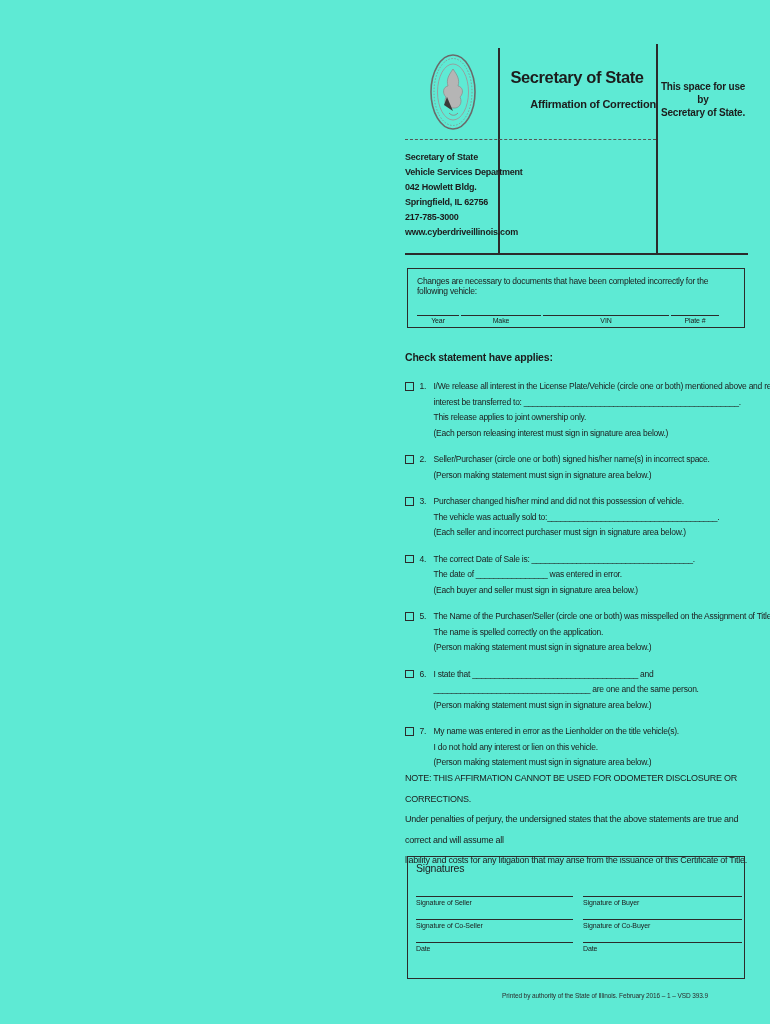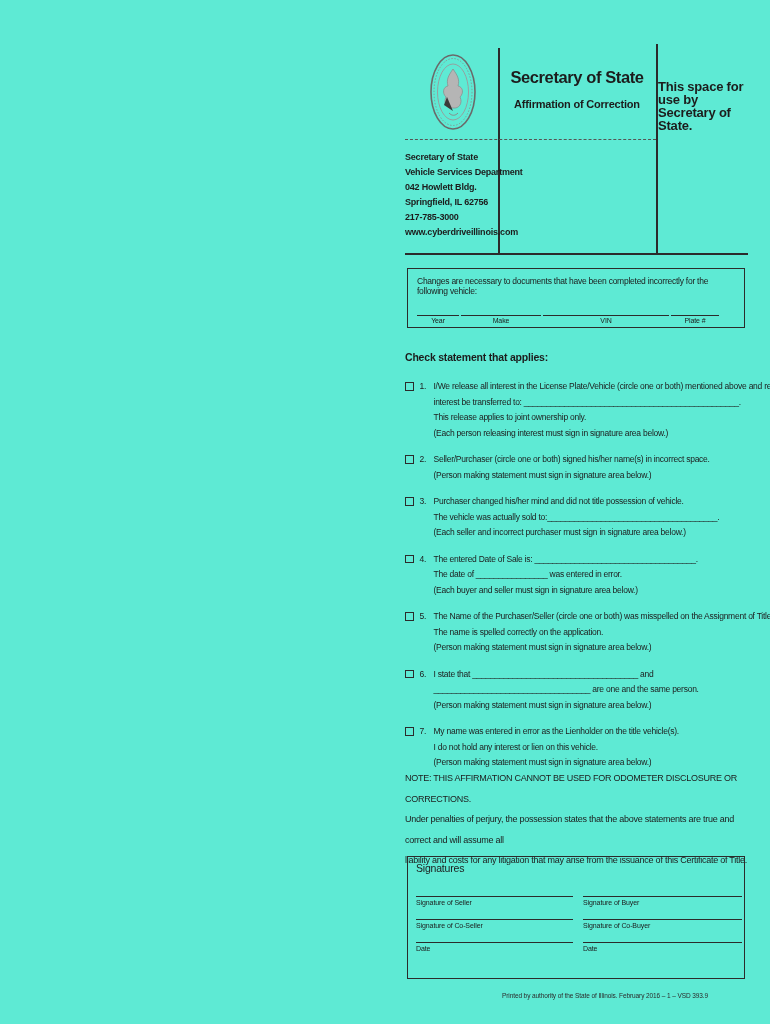--- a/index.html
+++ b/index.html
@@ -15,25 +15,25 @@
   
   .vline{position:absolute;width:1.5px;background:#2b2b2b;}
   .hline-dashed{position:absolute;border-top:1px dashed #555;height:0;}
   .hline-thick{position:absolute;height:2px;background:#2b2b2b;}
   .form-title{
     position:absolute;left:498px;top:68px;width:158px;
     text-align:center;font-weight:bold;font-size:16.5px;letter-spacing:-0.4px;
   }
   .form-subtitle{
     position:absolute;left:498px;top:98px;width:158px;
-    text-align:center;font-weight:bold;font-size:11px;letter-spacing:-0.2px;
+    text-align:right;font-weight:bold;font-size:11px;letter-spacing:-0.2px;
   }
   .space-note{
     position:absolute;left:658px;top:80px;width:90px;
-    font-weight:bold;font-size:13px;line-height:13px;letter-spacing:-0.2px;
+    text-align:center;font-weight:bold;font-size:10px;line-height:13px;letter-spacing:-0.2px;
   }
   .address{
     position:absolute;left:405px;top:150px;
     font-weight:bold;font-size:9px;line-height:15px;letter-spacing:-0.2px;
   }
   
   .vehicle-box{
     position:absolute;left:407px;top:268px;width:338px;height:60px;
     border:1.8px solid #2b2b2b;box-sizing:border-box;
     padding:7px 25px 5px 9px;
@@ -136,21 +136,21 @@
         <div class="fline"></div>
         <div class="flabel">VIN</div>
       </div>
       <div class="vfield" style="width:48px;">
         <div class="fline"></div>
         <div class="flabel">Plate #</div>
       </div>
     </div>
   </div>
 
-  <div class="section-heading">Check statement that applies:</div>
+  <div class="section-heading">Check statement have applies:</div>
 
   <div class="checklist">
 
     <div class="ck-item">
       <span class="ckbox"></span>
       <span class="ck-num">1.</span>
       <div class="ck-lines">
         <div class="ck-line">I/We release all interest in the License Plate/Vehicle (circle one or both) mentioned above and request that all said</div>
         <div class="ck-line">interest be transferred to: ________________________________________________.</div>
         <div class="ck-line">This release applies to joint ownership only.</div>
@@ -164,31 +164,31 @@
       <div class="ck-lines">
         <div class="ck-line">Seller/Purchaser (circle one or both) signed his/her name(s) in incorrect space.</div>
         <div class="ck-line">(Person making statement must sign in signature area below.)</div>
       </div>
     </div>
 
     <div class="ck-item">
       <span class="ckbox"></span>
       <span class="ck-num">3.</span>
       <div class="ck-lines">
-        <div class="ck-line">Purchaser changed his/her mind and did not title possession of vehicle.</div>
+        <div class="ck-line">Purchaser changed his/her mind and did not this possession of vehicle.</div>
         <div class="ck-line">The vehicle was actually sold to:______________________________________.</div>
         <div class="ck-line">(Each seller and incorrect purchaser must sign in signature area below.)</div>
       </div>
     </div>
 
     <div class="ck-item">
       <span class="ckbox"></span>
       <span class="ck-num">4.</span>
       <div class="ck-lines">
-        <div class="ck-line">The entered Date of Sale is: ____________________________________.</div>
+        <div class="ck-line">The correct Date of Sale is: ____________________________________.</div>
         <div class="ck-line">The date of ________________ was entered in error.</div>
         <div class="ck-line">(Each buyer and seller must sign in signature area below.)</div>
       </div>
     </div>
 
     <div class="ck-item">
       <span class="ckbox"></span>
       <span class="ck-num">5.</span>
       <div class="ck-lines">
         <div class="ck-line">The Name of the Purchaser/Seller (circle one or both) was misspelled on the Assignment of Title.</div>
@@ -214,21 +214,21 @@
         <div class="ck-line">My name was entered in error as the Lienholder on the title vehicle(s).</div>
         <div class="ck-line">I do not hold any interest or lien on this vehicle.</div>
         <div class="ck-line">(Person making statement must sign in signature area below.)</div>
       </div>
     </div>
 
   </div>
 
   <div class="note">
     <div>NOTE: THIS AFFIRMATION CANNOT BE USED FOR ODOMETER DISCLOSURE OR CORRECTIONS.</div>
-    <div>Under penalties of perjury, the possession states that the above statements are true and correct and will assume all</div>
+    <div>Under penalties of perjury, the undersigned states that the above statements are true and correct and will assume all</div>
     <div>liability and costs for any litigation that may arise from the issuance of this Certificate of Title.</div>
   </div>
 
   <div class="sig-box">
     <div class="sig-heading">Signatures</div>
     <div class="sig-grid">
       <div class="sig-cell">
         <div class="sig-line"></div>
         <div class="sig-label">Signature of Seller</div>
       </div>

